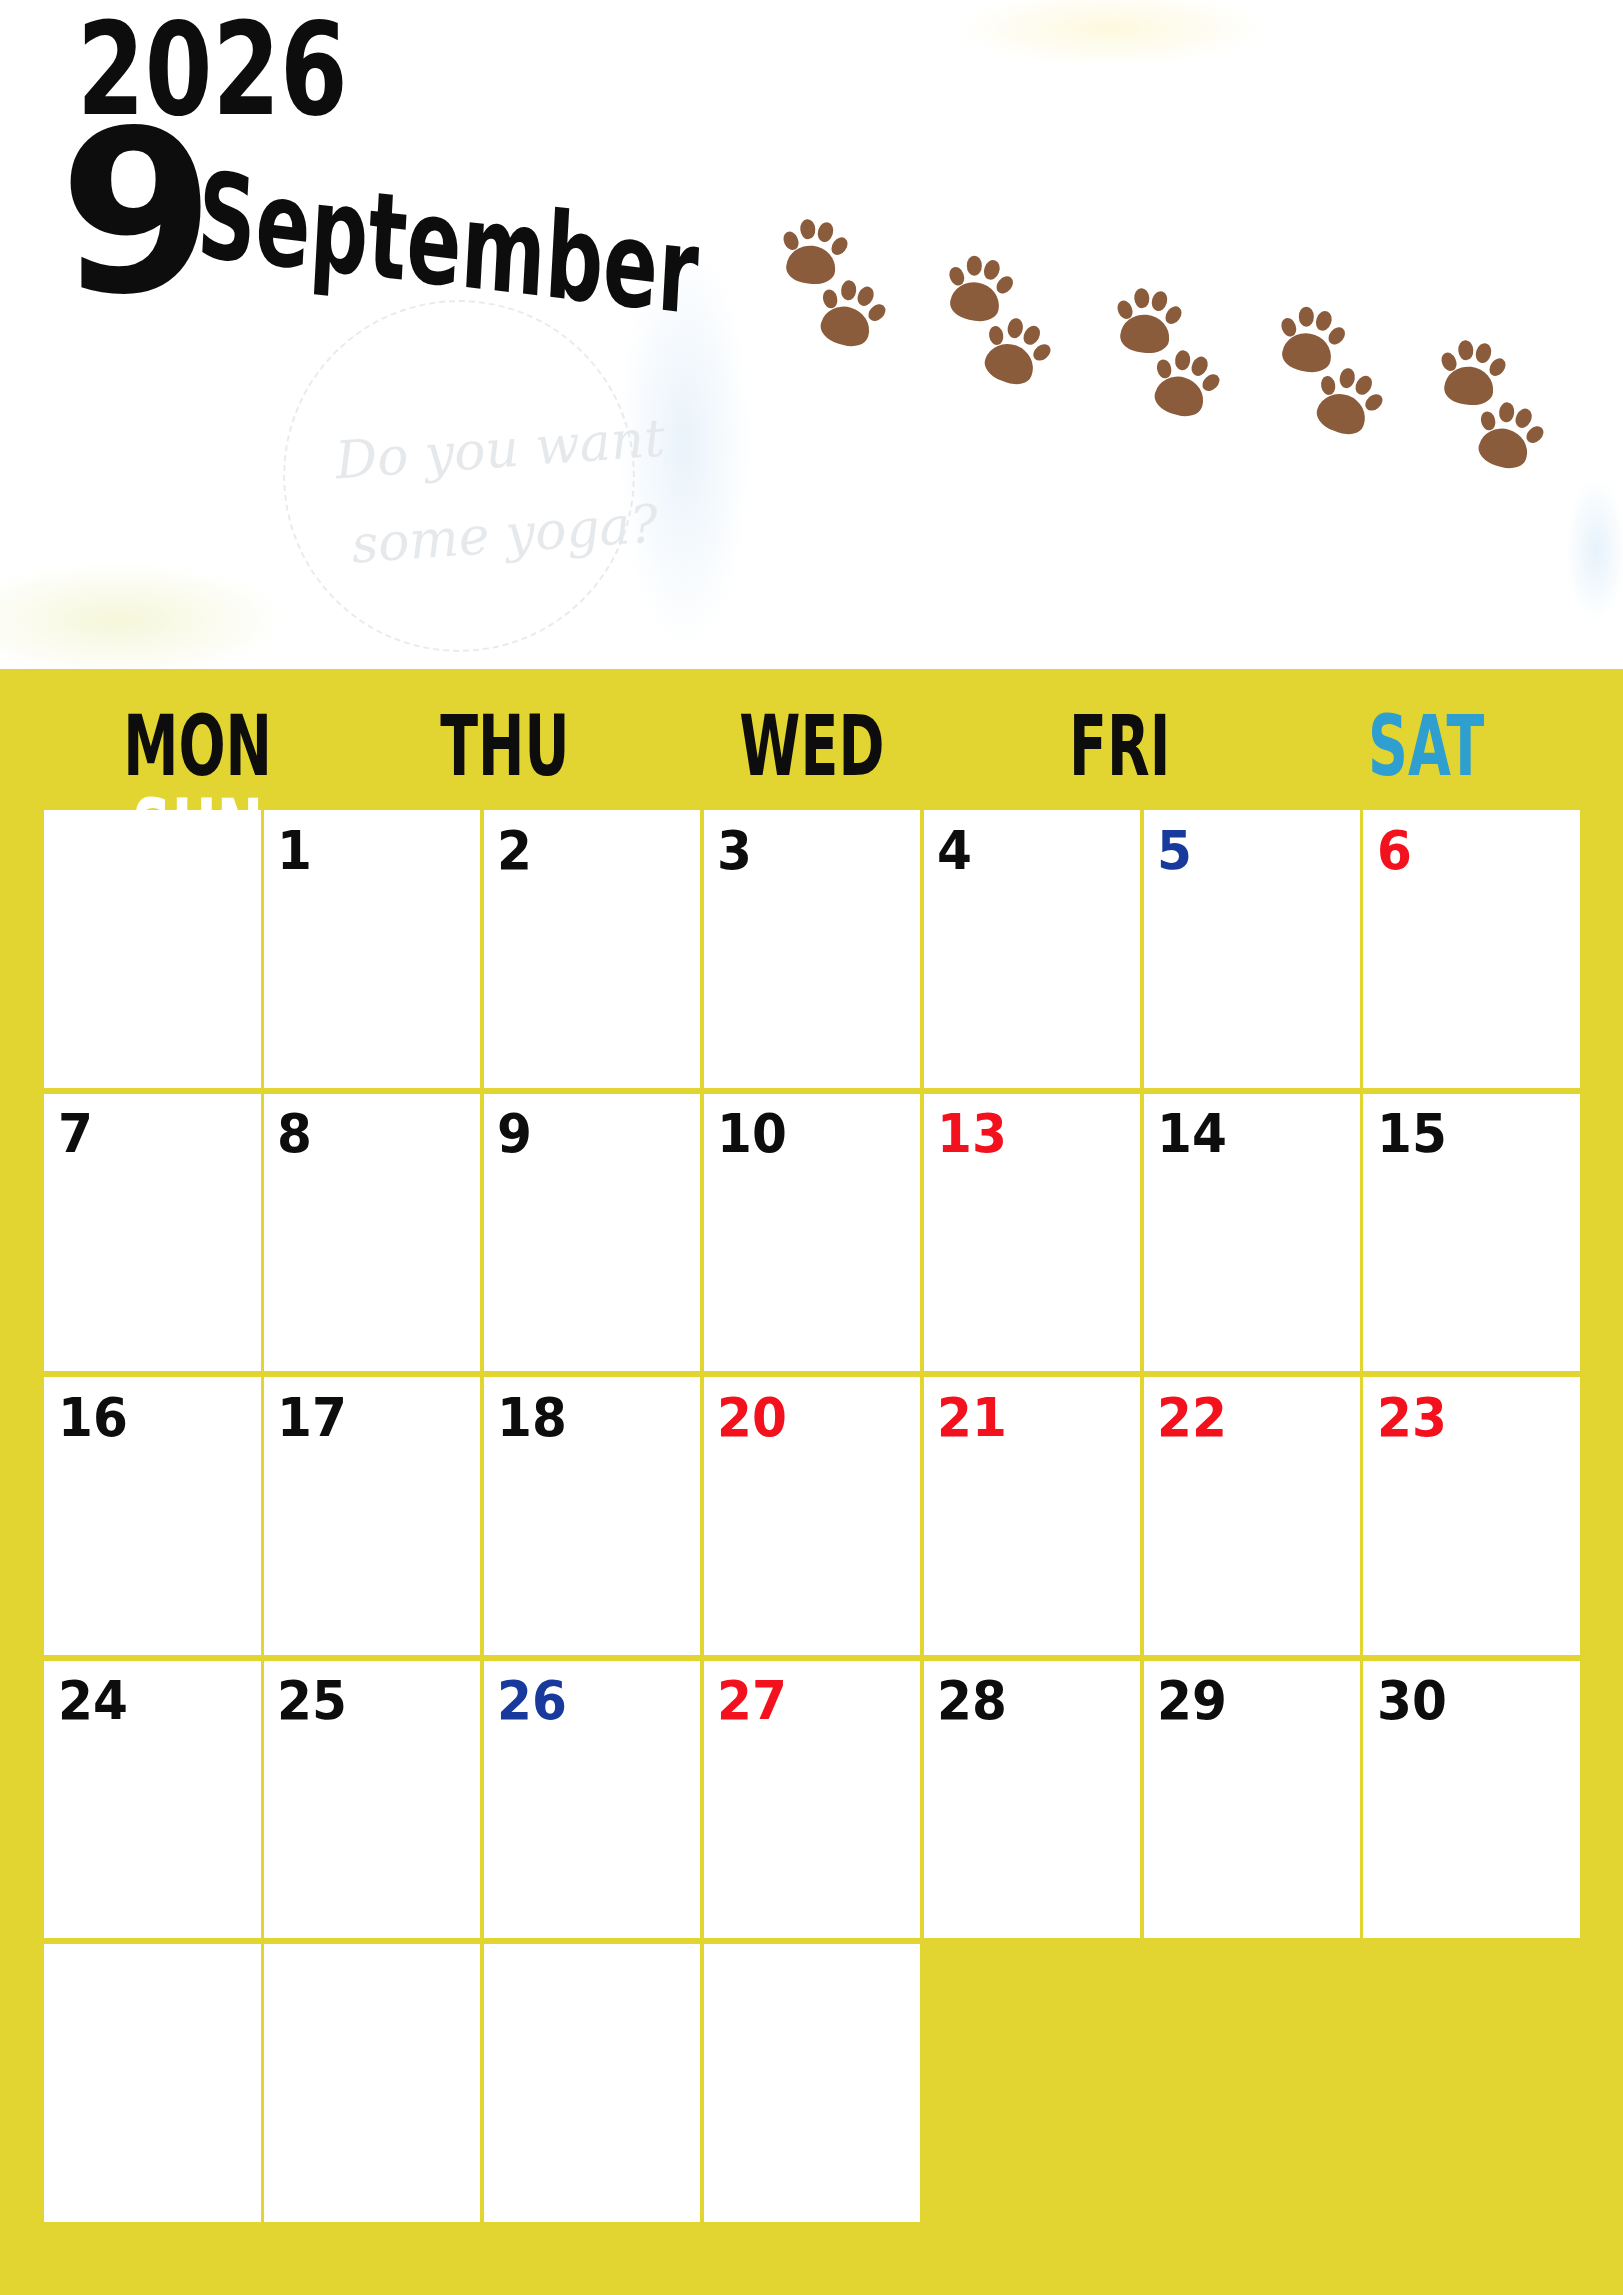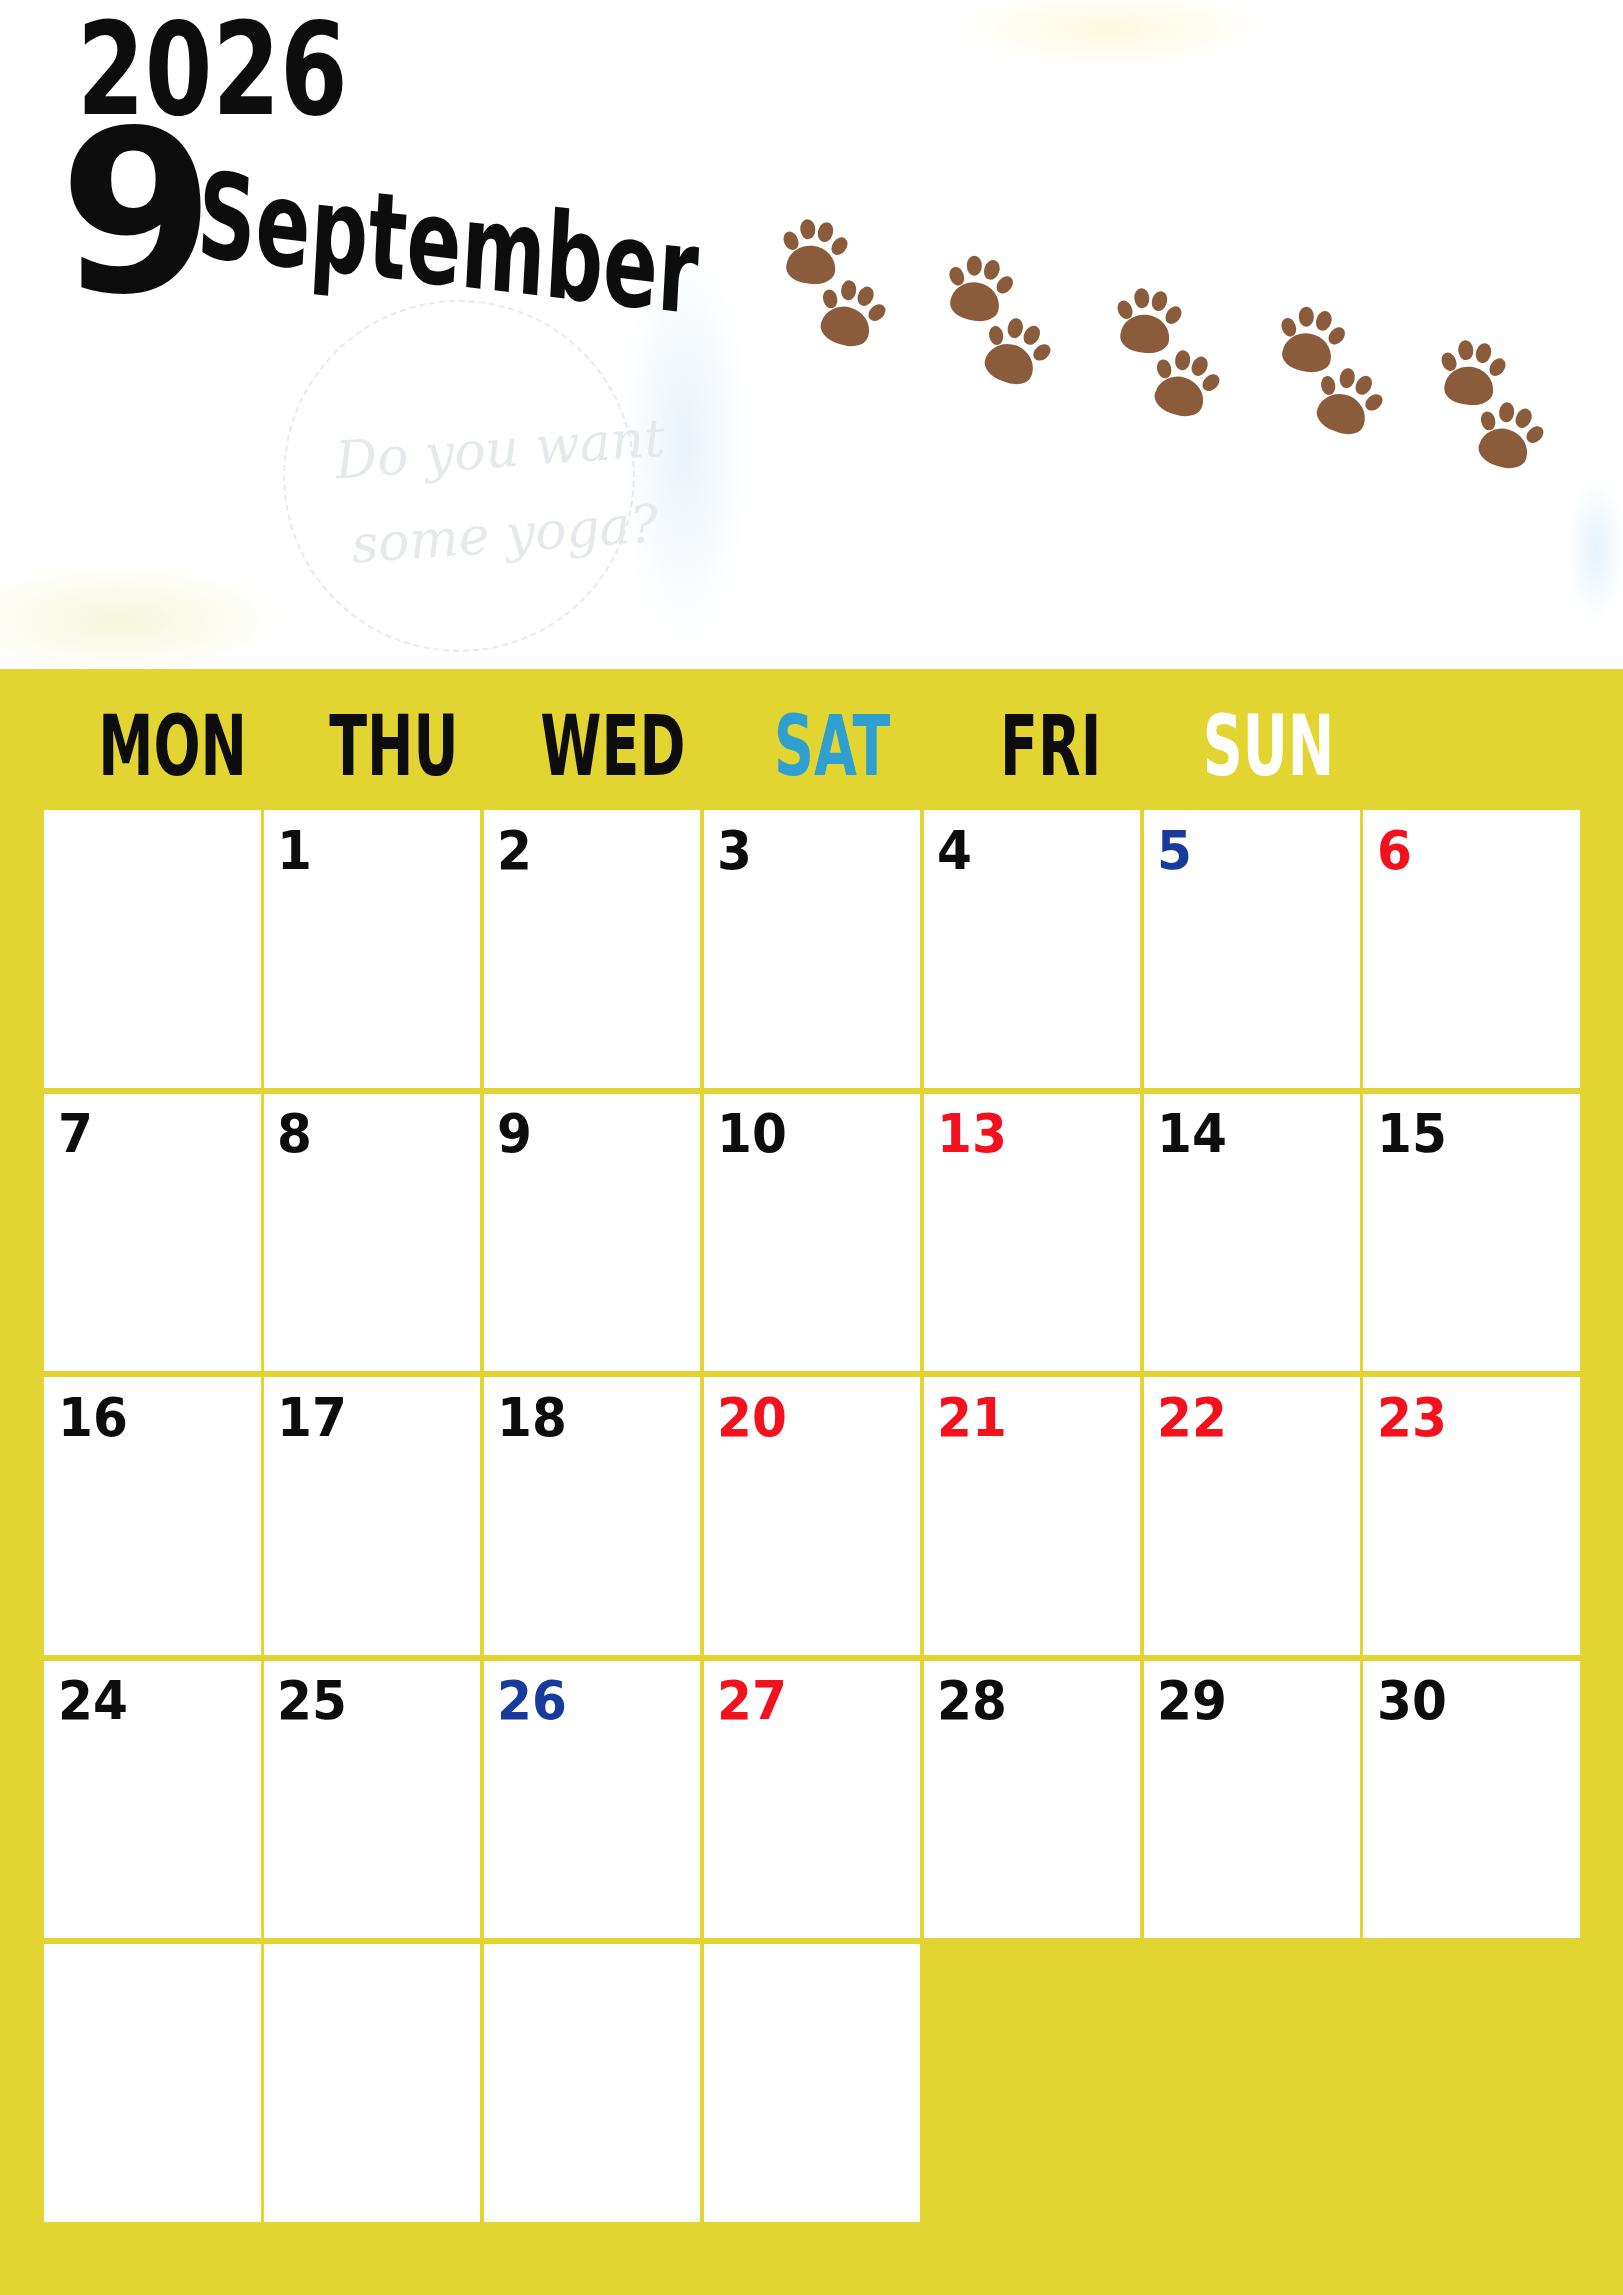--- a/index.html
+++ b/index.html
@@ -64,22 +64,22 @@
     background:var(--paw-brown);
     border-radius:52% 52% 46% 46% / 62% 62% 40% 40%;
   }
 
   
   .panel {
     position:absolute; left:0; top:669px; width:1623px; height:1626px;
     background:var(--panel-yellow);
   }
   .weekdays {
-    position:absolute; left:60px; top:35px; width:1536px; height:81px;
-    display:grid; grid-template-columns:repeat(7,1fr);
+    position:absolute; left:44px; top:35px; width:1536px; height:81px;
+    display:grid; grid-template-columns:repeat(5,1fr);
   }
   .weekday {
     display:flex; align-items:center; justify-content:center;
     font-size:84px; font-weight:bold; line-height:1;
   }
   .weekday > span { display:inline-block; transform:scaleX(.66); white-space:nowrap; }
 
   .grid {
     position:absolute; left:44px; top:141px; width:1536px; height:1412px;
     display:grid; grid-template-columns:repeat(7,1fr); grid-template-rows:repeat(5,1fr);
@@ -188,24 +188,24 @@
         <div class="weekday">
           <span style="color: rgb(13, 13, 13);">MON</span>
         </div>
         <div class="weekday">
           <span style="color: rgb(13, 13, 13);">THU</span>
         </div>
         <div class="weekday">
           <span style="color: rgb(13, 13, 13);">WED</span>
         </div>
         <div class="weekday">
+          <span style="color: rgb(13, 13, 13);">FRI</span>
+        </div>
+        <div class="weekday">
           <span style="color: rgb(47, 159, 208);">SAT</span>
-        </div>
-        <div class="weekday">
-          <span style="color: rgb(13, 13, 13);">FRI</span>
         </div>
         <div class="weekday">
           <span style="color: rgb(255, 255, 255);">SUN</span>
         </div>
       </div>
     <div class="grid" id="grid">
         <div class="cell"></div>
         <div class="cell"><span class="date" style="color: rgb(13, 13, 13);">1</span></div>
         <div class="cell"><span class="date" style="color: rgb(13, 13, 13);">2</span></div>
         <div class="cell"><span class="date" style="color: rgb(13, 13, 13);">3</span></div>

